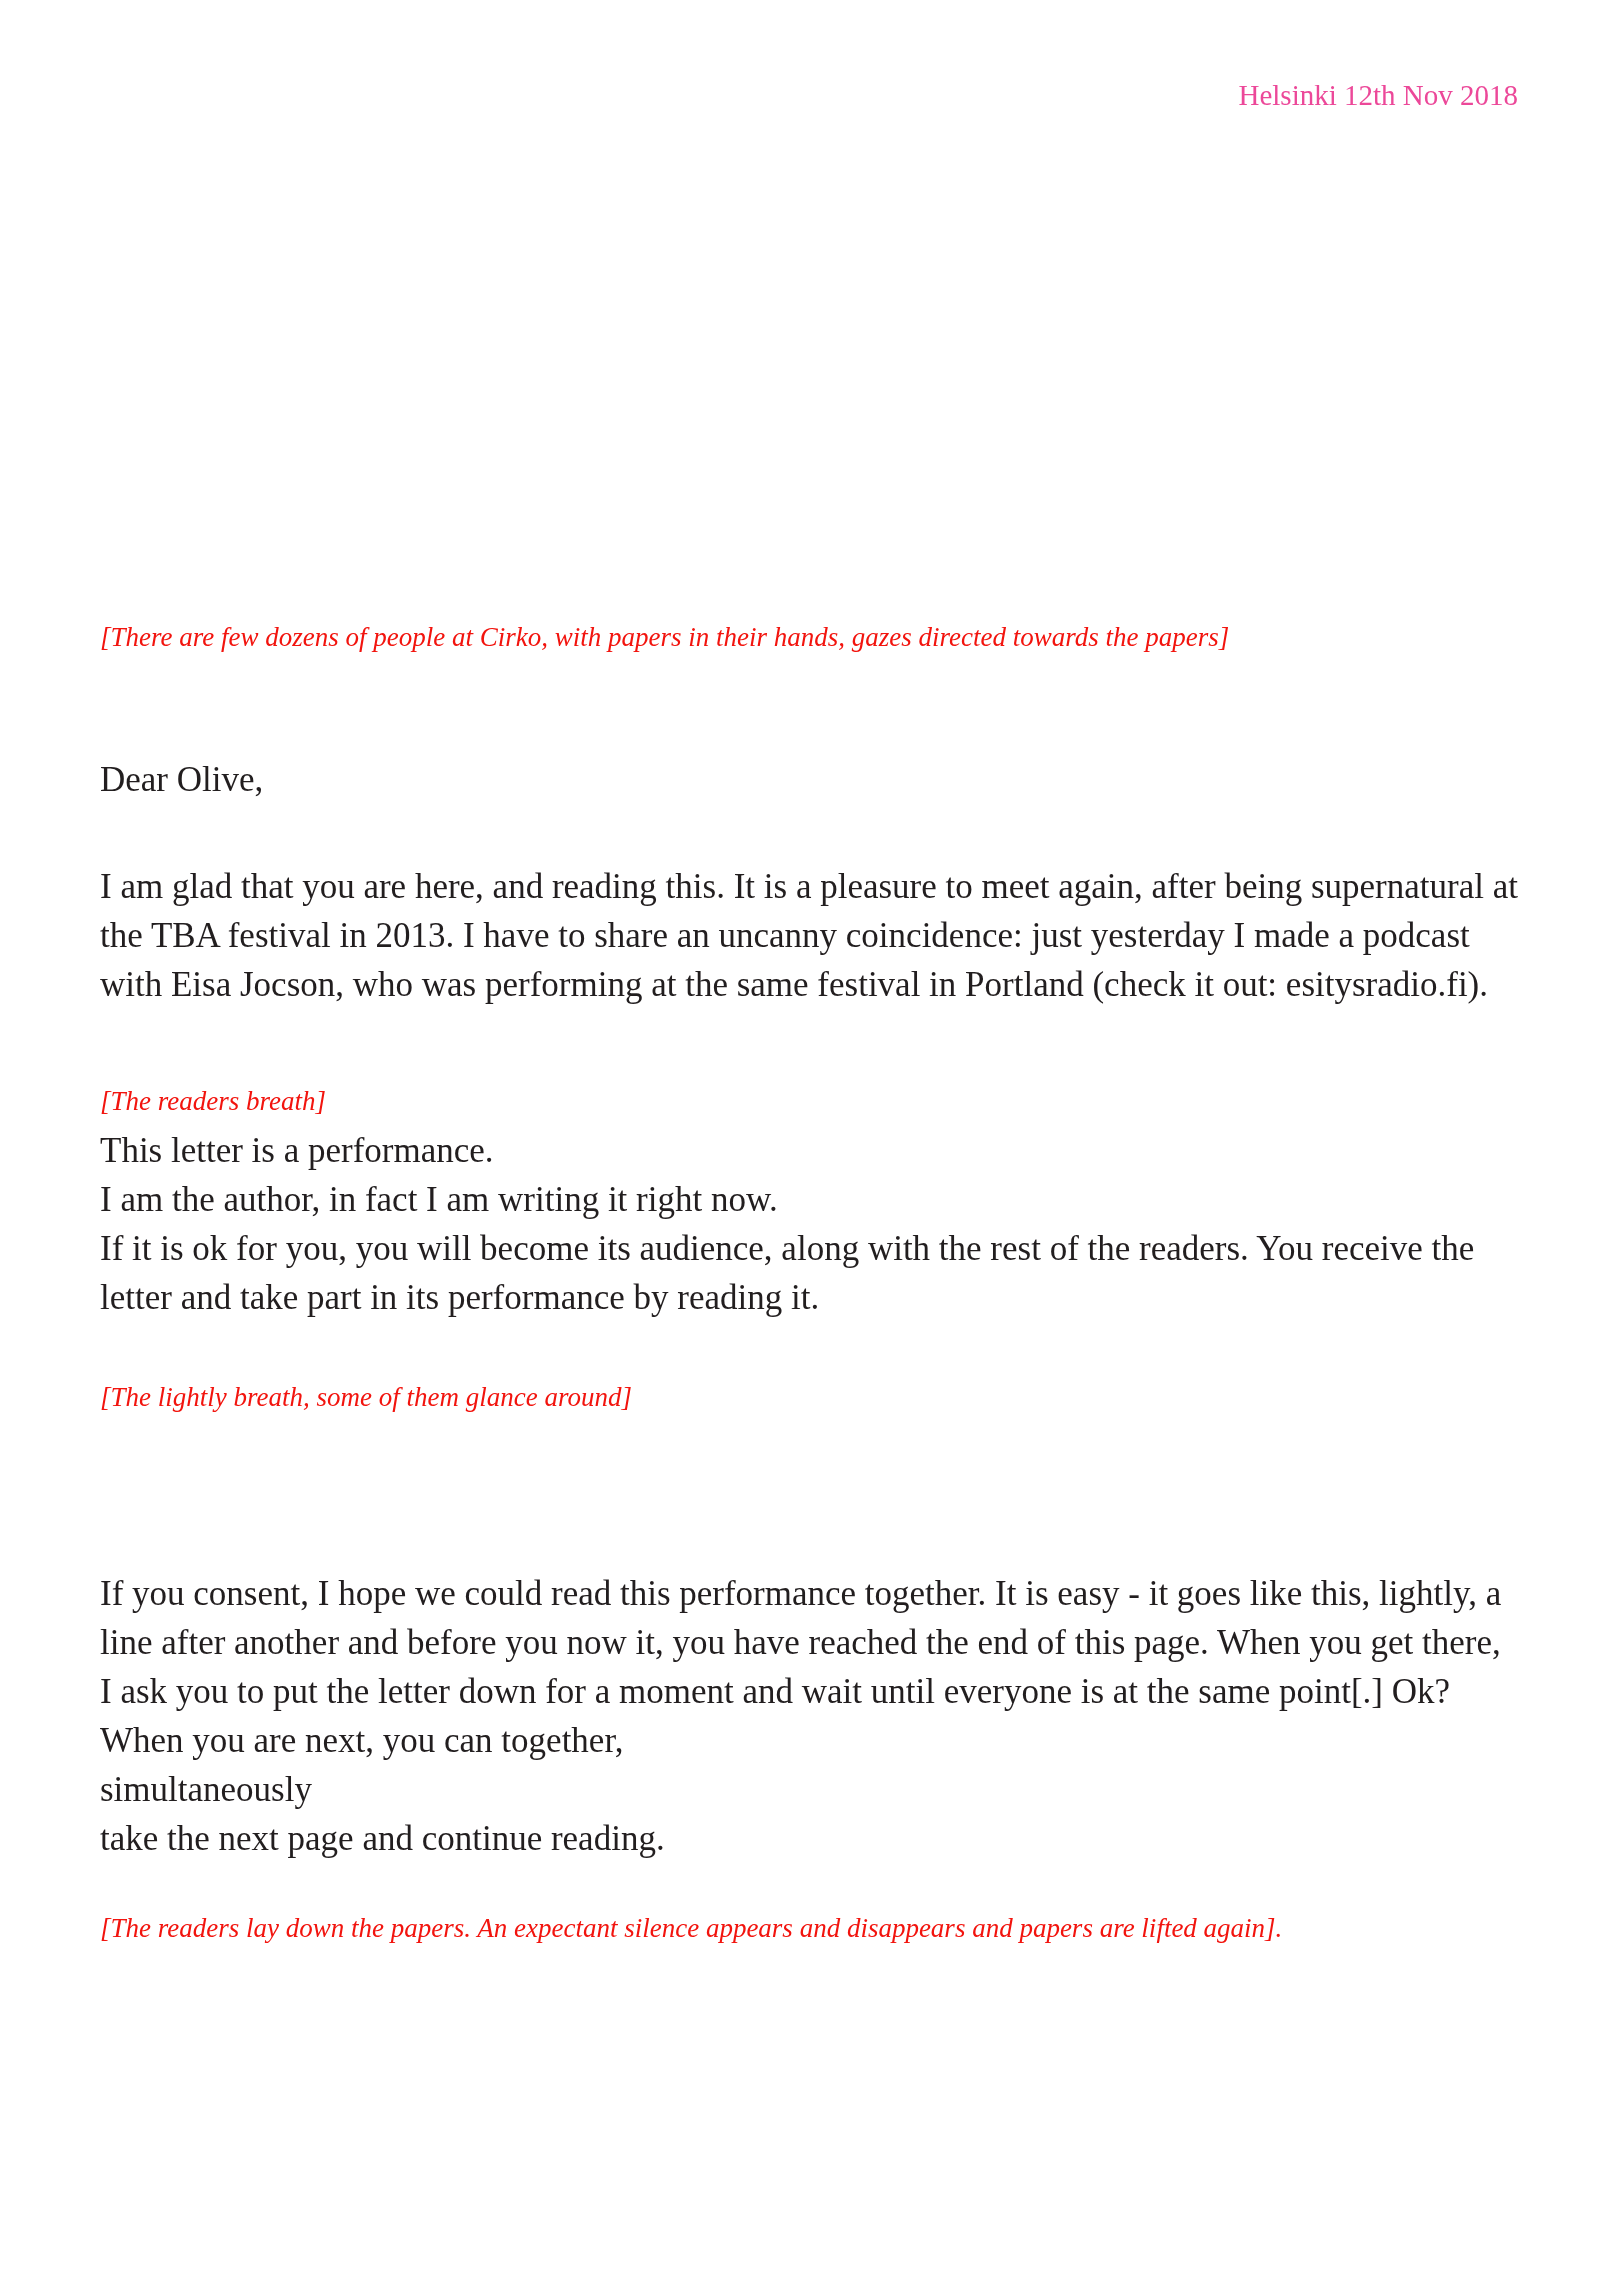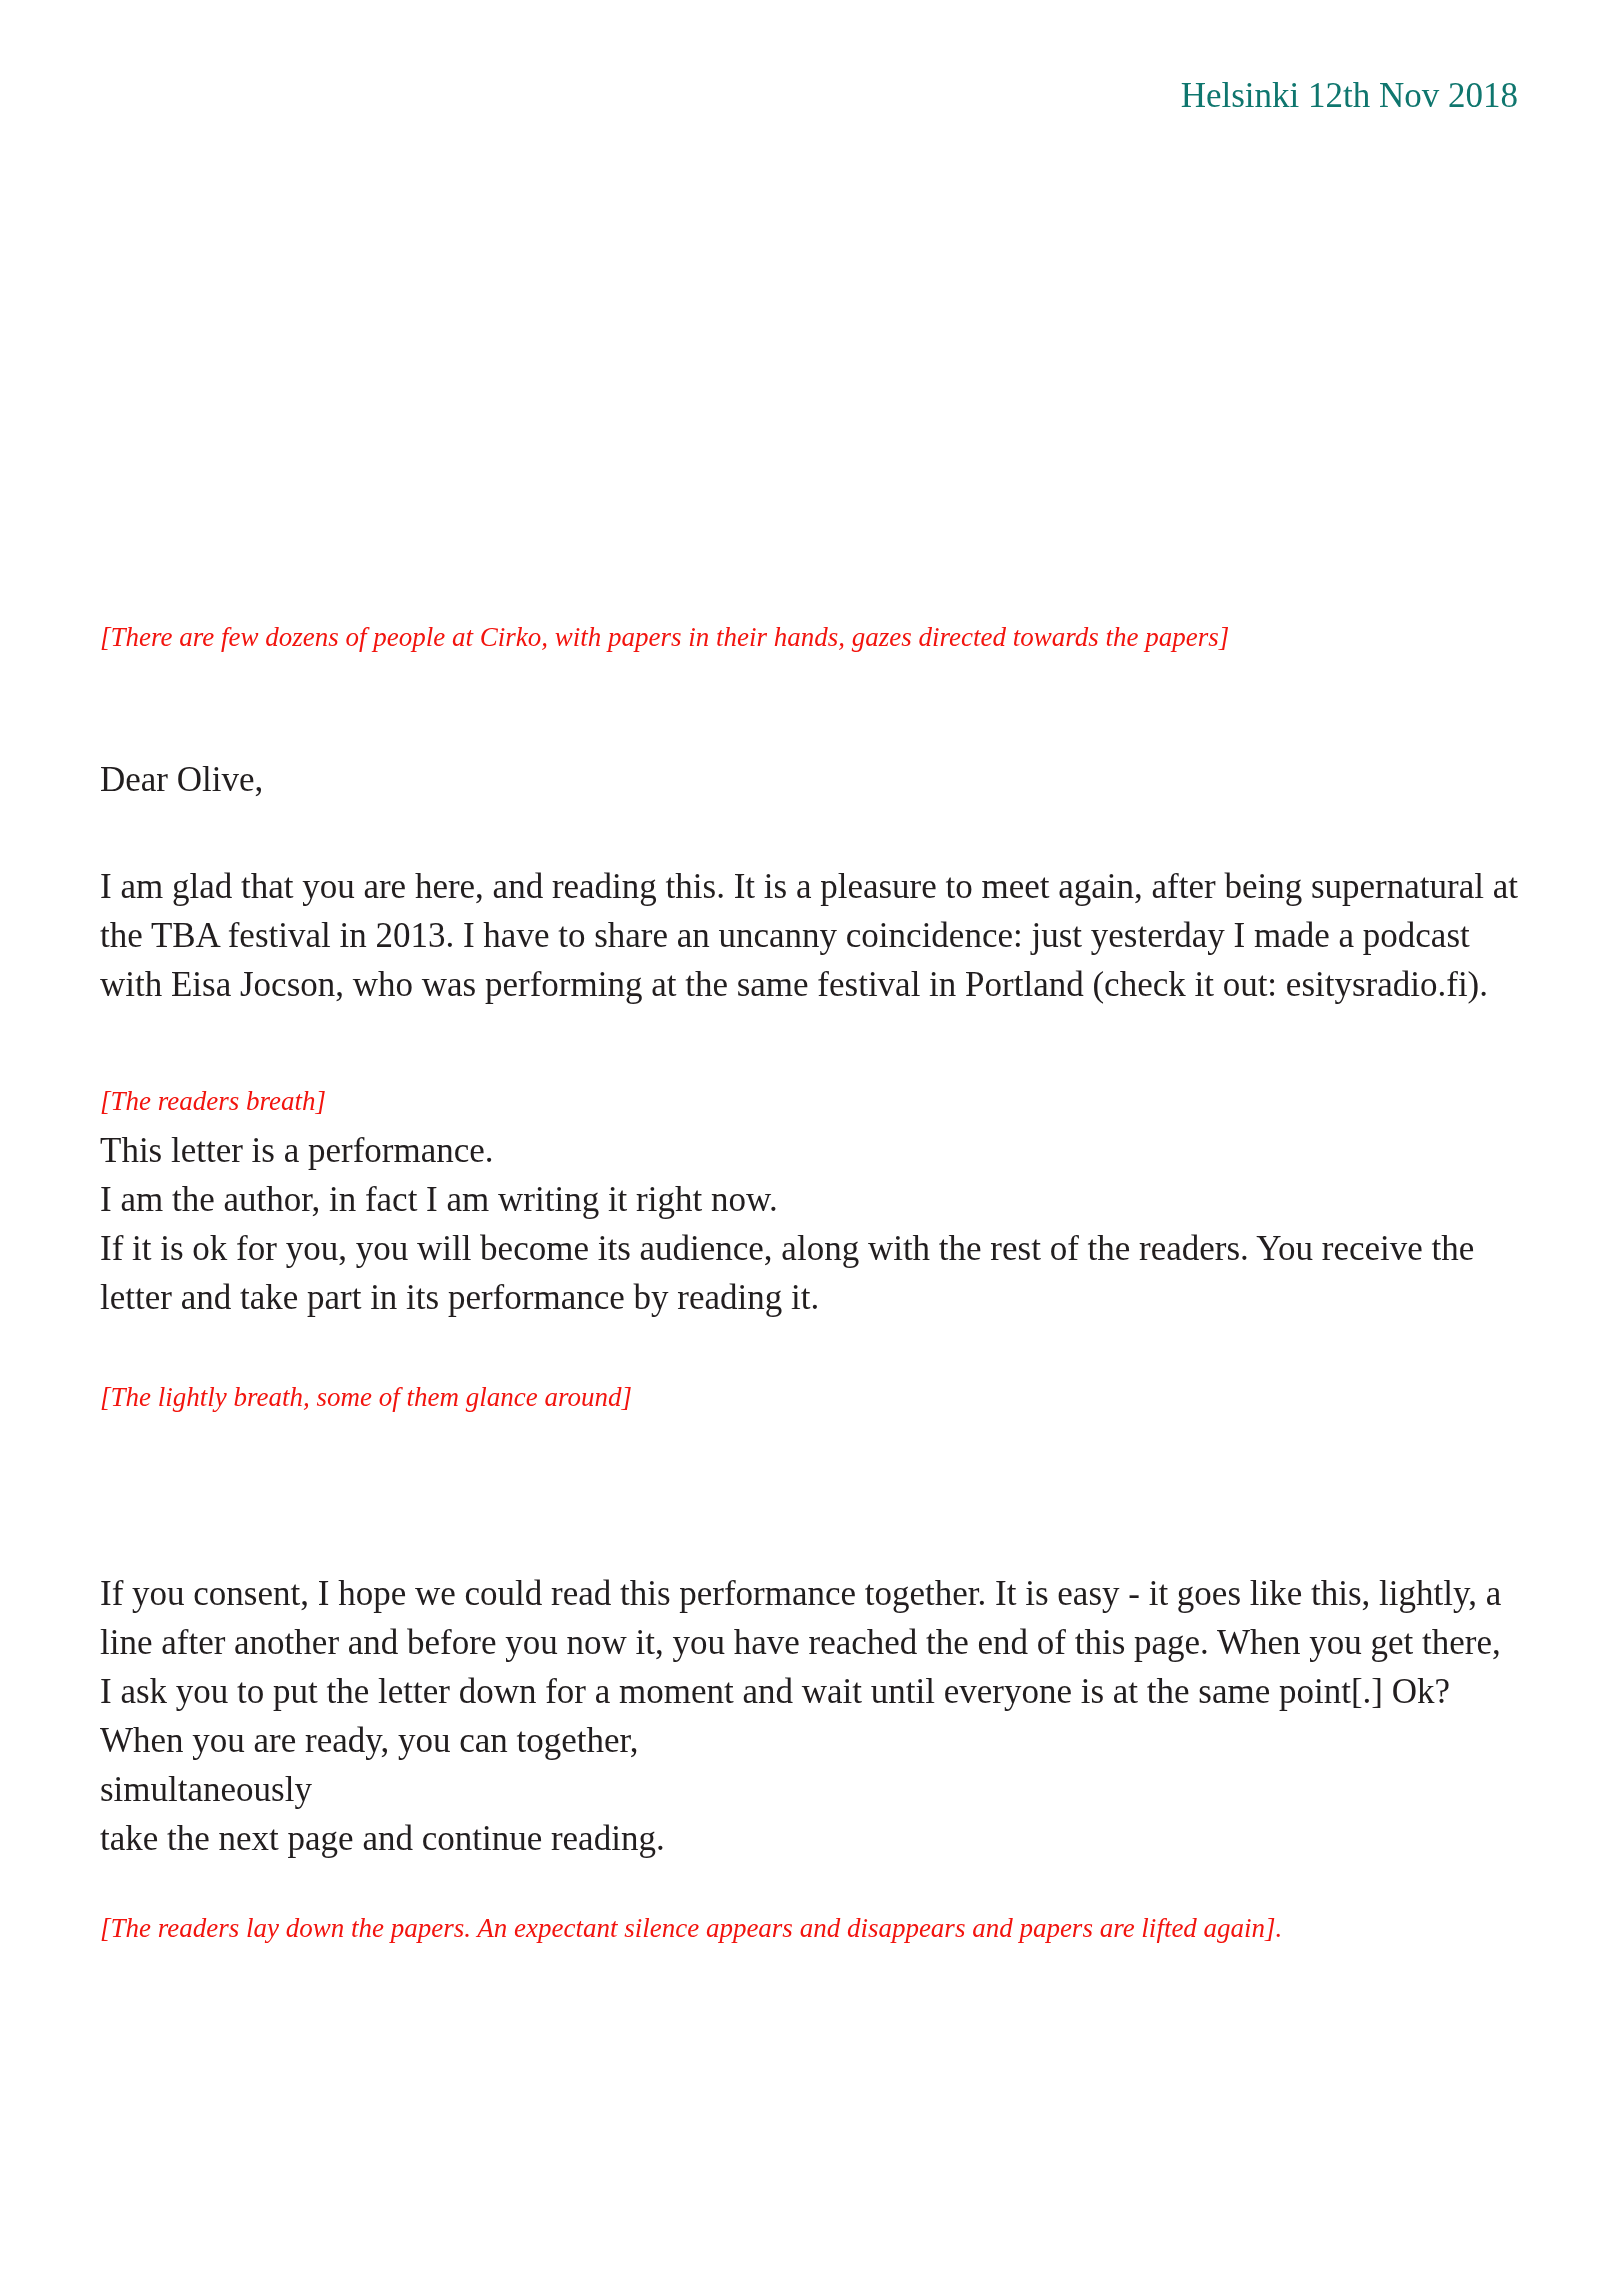--- a/index.html
+++ b/index.html
@@ -13,23 +13,23 @@
     height: 2293px;
     background: #ffffff;
     box-sizing: border-box;
     padding: 78px 103px 0 100px;
     font-family: "Liberation Serif", serif;
     color: #221e1f;
     overflow: hidden;
   }
   .dateline {
     text-align: right;
-    font-size: 35px;
+    font-size: 29px;
     line-height: 35px;
-    color: #0f766e;
+    color: #ec4899;
   }
   .body-text {
     font-size: 35px;
     line-height: 49px;
     color: #221e1f;
   }
   .stage-direction {
     font-size: 27px;
     line-height: 49px;
     font-style: italic;
@@ -63,21 +63,21 @@
   <div class="body-text performance-block">
     <p>This letter is a performance.</p>
     <p>I am the author, in fact I am writing it right now.</p>
     <p>If it is ok for you, you will become its audience, along with the rest of the readers. You receive the letter and take part in its performance by reading it.</p>
   </div>
 
   <p class="stage-direction glance-direction">[The lightly breath, some of them glance around]</p>
 
   <div class="body-text consent-block">
     <p>If you consent, I hope we could read this performance together. It is easy - it goes like this, lightly, a line after another and before you now it, you have reached the end of this page. When you get there, I ask you to put the letter down for a moment and wait until everyone is at the same point[.] Ok?</p>
-    <p>When you are ready, you can together,</p>
+    <p>When you are next, you can together,</p>
     <p>simultaneously</p>
     <p>take the next page and continue reading.</p>
   </div>
 
   <p class="stage-direction closing-direction">[The readers lay down the papers. An expectant silence appears and disappears and papers are lifted again].</p>
 
 </div>
 
 
 </body></html>

